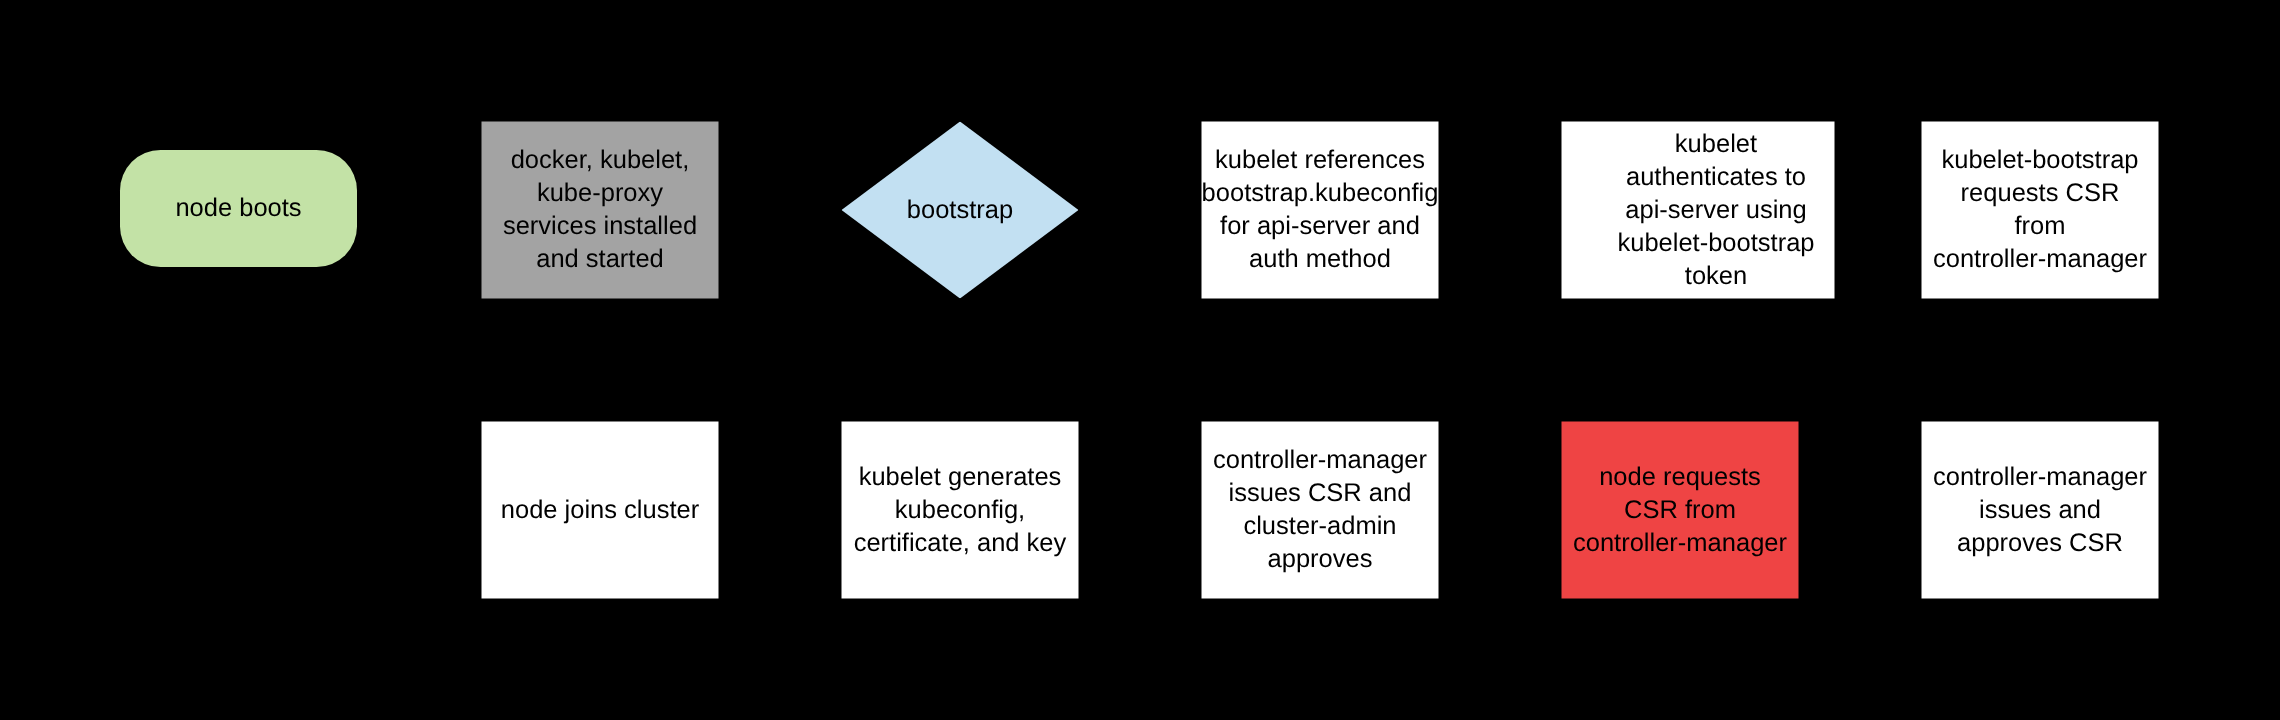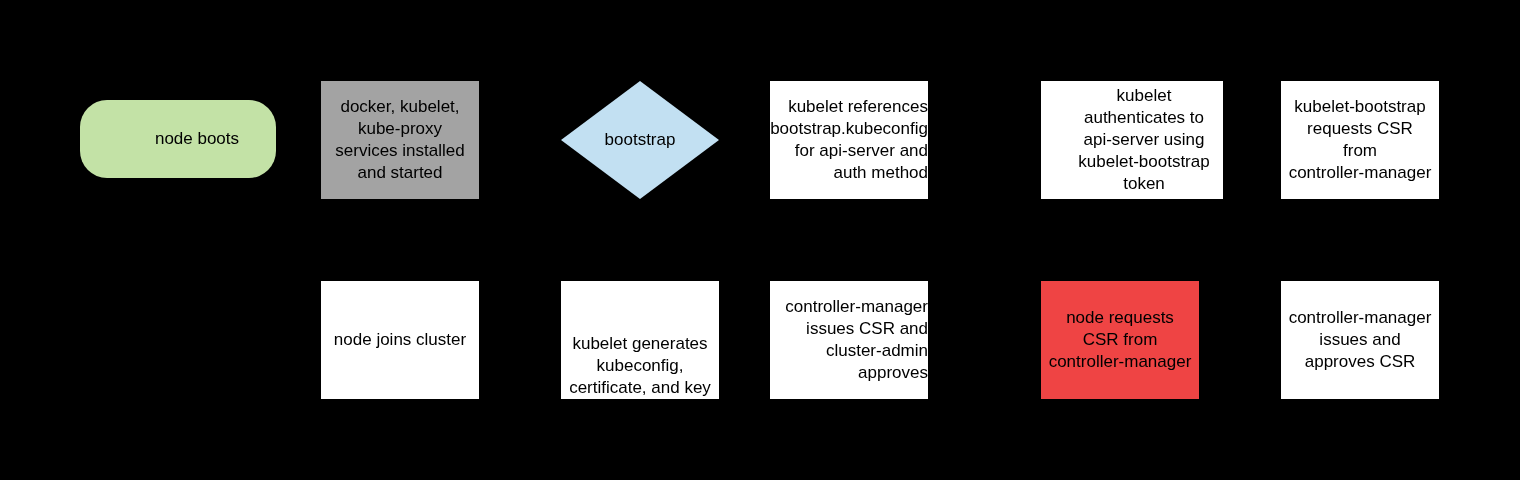--- a/index.html
+++ b/index.html
@@ -28,34 +28,33 @@
   }
   .label {
     display: block;
     width: 100%;
     white-space: pre-line;
   }
   
   .terminal {
     height: 78px;
     border-radius: 27px;
-    padding-left: 38px;
   }
   .process {
     height: 118px;
   }
   .decision {
     height: 118px;
     clip-path: polygon(50% 0, 100% 50%, 50% 100%, 0 50%);
   }
   
   .c0 { left: 80px; }
   .c1 { left: 321px; }
   .c2 { left: 561px; }
-  .c3 { left: 770px; text-align: right; }
+  .c3 { left: 801px; }
   .c4 { left: 1041px; }
   .c5 { left: 1281px; }
   
   .r0.process, .r0.decision { top: 81px; }
   .r0.terminal { top: 100px; }
   .r1.process { top: 281px; }
   .r1.terminal { top: 301px; }
 </style>
 </head>
 <body>
@@ -97,21 +96,21 @@
 requests CSR
 from
 controller-manager</span>
   </div>
 
 
   <div class="node process r1 c1" style="background: rgb(255, 255, 255);">
     <span class="label">node joins cluster</span>
   </div>
 
-  <div class="node process r1 c2" style="background: rgb(255, 255, 255); align-items: flex-end;">
+  <div class="node process r1 c2" style="background: rgb(255, 255, 255);">
     <span class="label">kubelet generates
 kubeconfig,
 certificate, and key</span>
   </div>
 
   <div class="node process r1 c3" style="background: rgb(255, 255, 255);">
     <span class="label">controller-manager
 issues CSR and
 cluster-admin
 approves</span>

